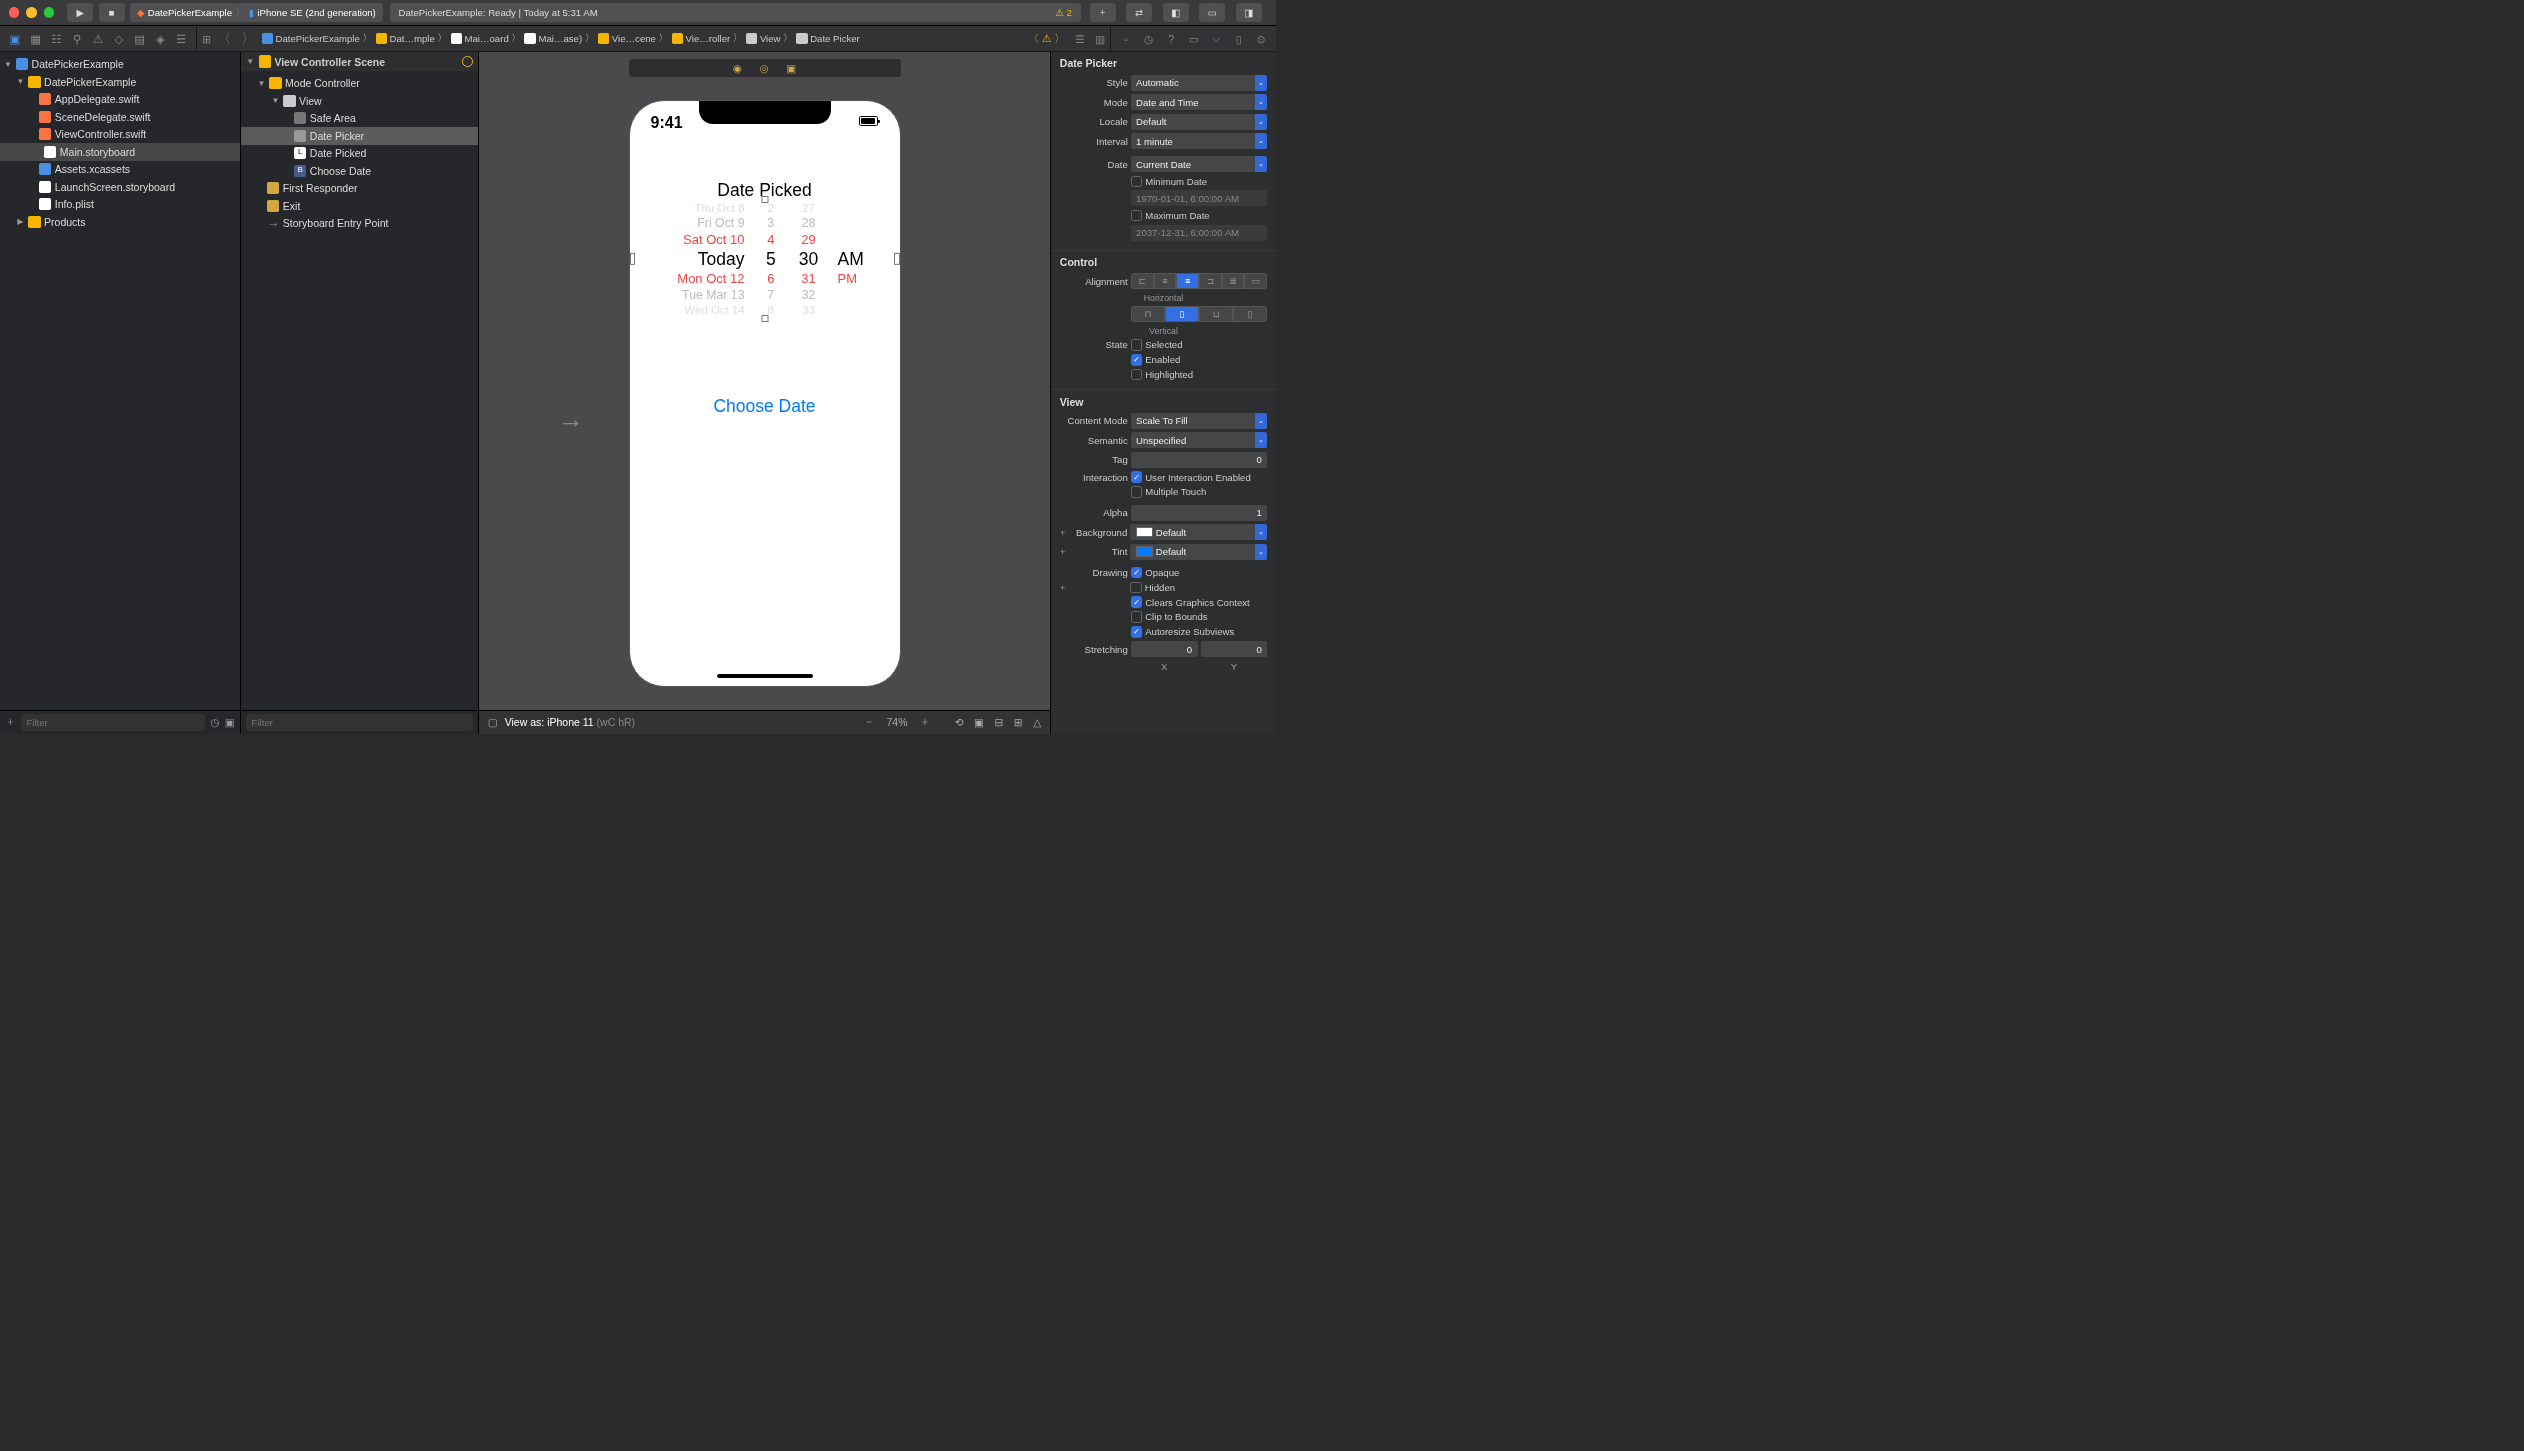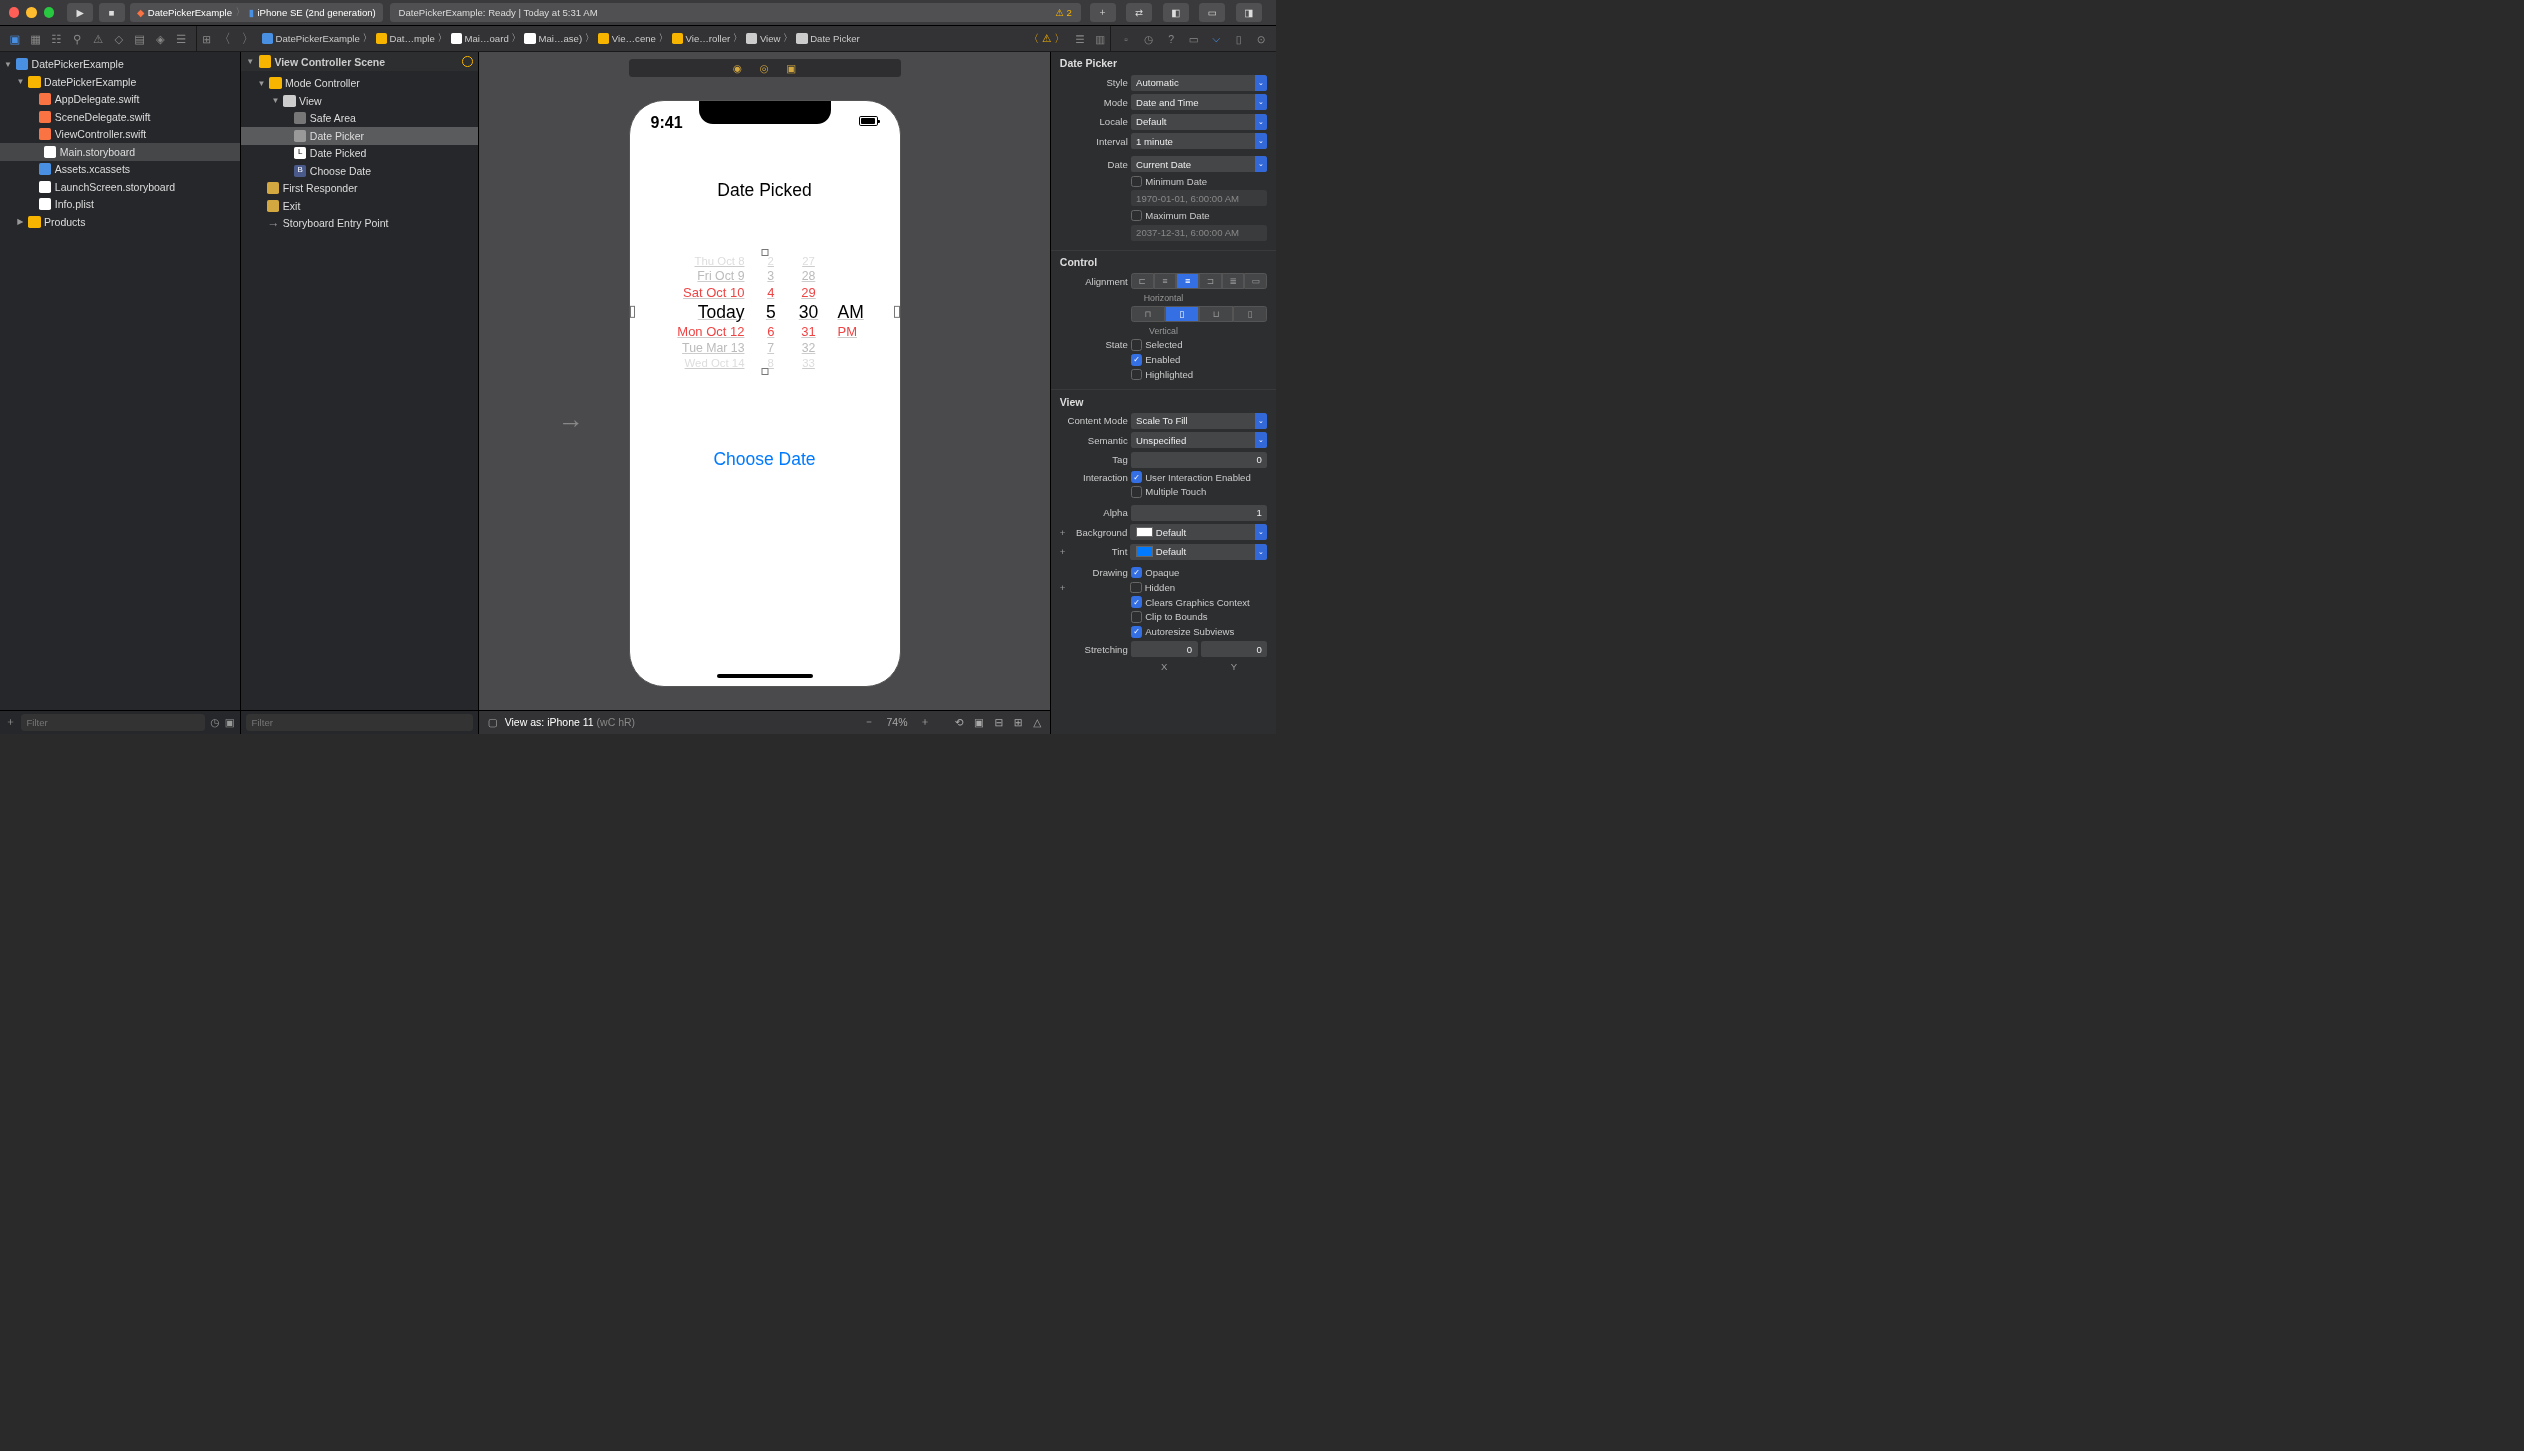--- a/index.html
+++ b/index.html
@@ -63,21 +63,21 @@
 .canvas-toolbar .group span{color:#d4a840;font-size:10.5px;}
 .canvas-body{flex:1;display:flex;align-items:center;justify-content:center;position:relative;}
 .entry-arrow{position:absolute;left:79px;top:326px;font-size:26px;color:#888;}
 .phone{width:272px;height:587px;background:#fff;border-radius:35px;border:1.8px solid #555;position:relative;padding:13px 8.8px;}
 .notch{position:absolute;top:0;left:50%;transform:translateX(-50%);width:132px;height:23px;background:#000;border-radius:0 0 14px 14px;}
 .statusbar{display:flex;justify-content:space-between;padding:0 12.3px;font-size:16px;color:#000;font-weight:600;}
 .statusbar .batt{width:19px;height:9.6px;border:0.9px solid #000;border-radius:1.8px;position:relative;margin-top:1.8px;}
 .statusbar .batt::after{content:'';position:absolute;right:-2.6px;top:2.6px;width:1.8px;height:3.5px;background:#000;border-radius:0 0.9px 0.9px 0;}
 .statusbar .batt::before{content:'';position:absolute;left:0.9px;top:0.9px;width:14px;height:6.1px;background:#000;border-radius:0.9px;}
 .phone-label{text-align:center;color:#000;font-size:17.5px;margin-top:48px;}
-.picker{margin-top:53px;position:relative;text-decoration:underline;}
+.picker{position:relative;}
 .sel-box{position:absolute;width:7px;height:7px;border:0.9px solid #777;background:#fff;left:50%;transform:translateX(-50%);}
 .sel-box.top{top:-5.3px;} .sel-box.bot{bottom:-5.3px;}
 .side-handle{position:absolute;width:5.3px;height:12.3px;border:0.9px solid #777;background:#fff;top:50%;transform:translateY(-50%);}
 .side-handle.l{left:-8.8px;} .side-handle.r{right:-8.8px;}
 .wheel{text-align:center;}
 .wheel-row{display:flex;justify-content:center;gap:17.5px;padding:0.9px 0;font-size:13px;}
 .wheel-row.fade3{color:#ddd;font-size:11.4px;}
 .wheel-row.fade2{color:#bbb;font-size:12.3px;}
 .wheel-row.fade1{color:#ef4444;}
 .wheel-row.center{color:#000;font-size:17.5px;}

